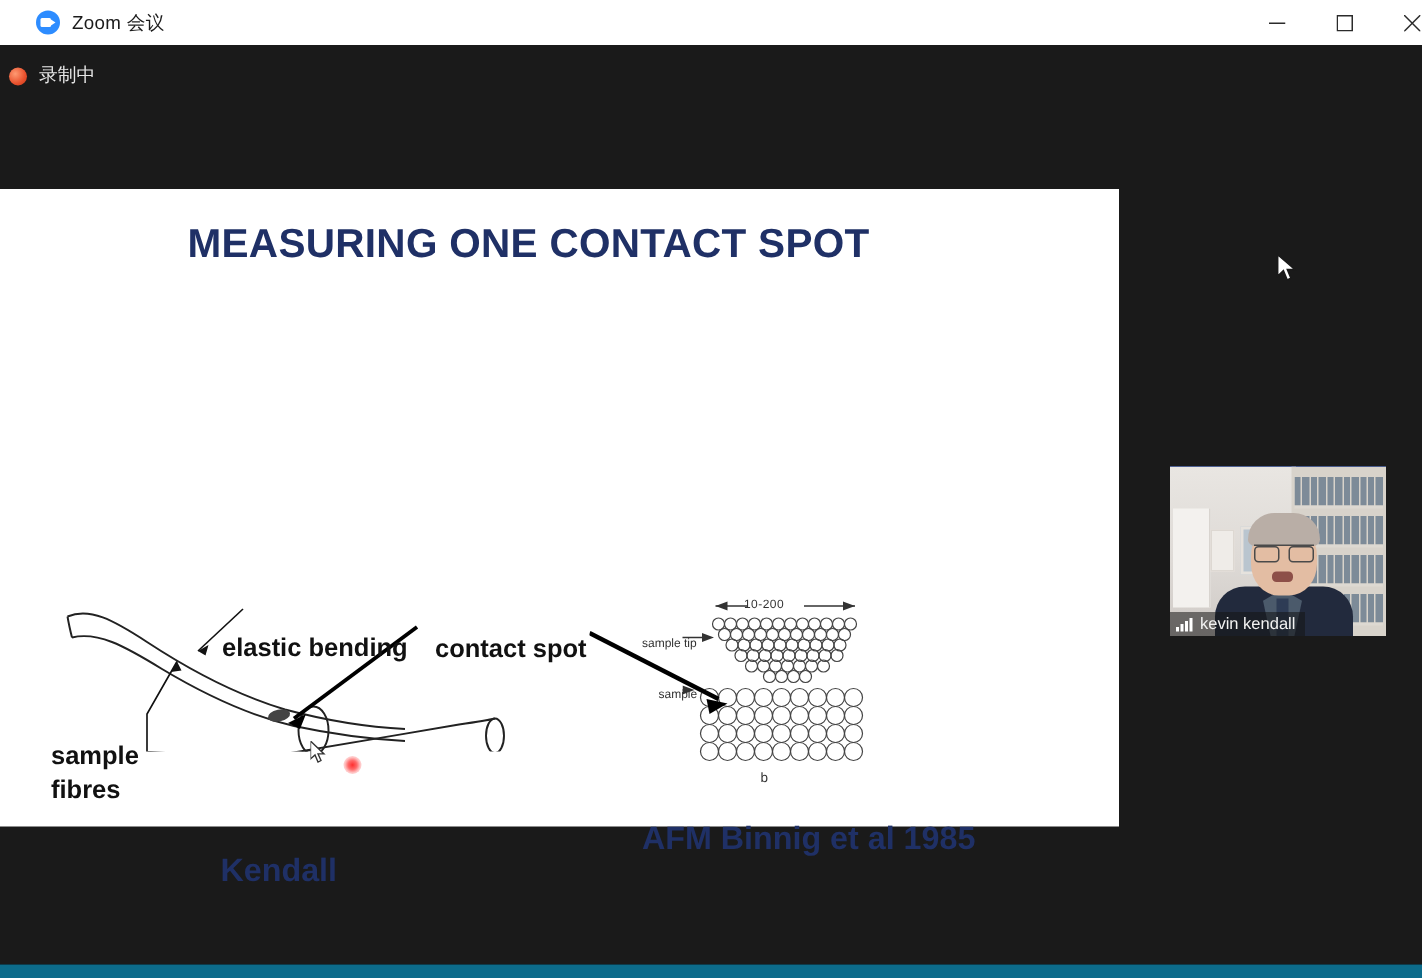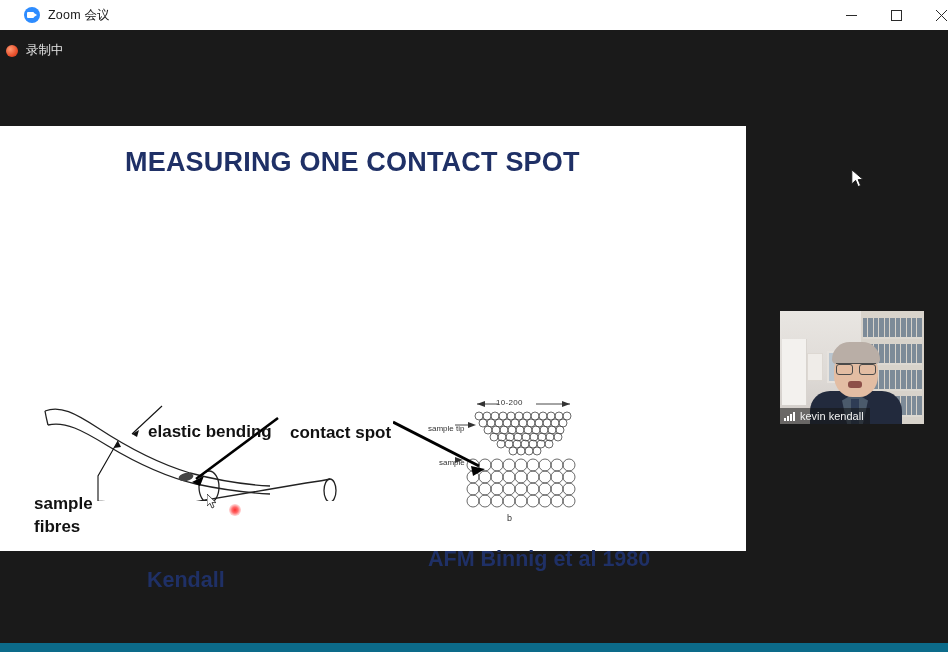--- a/index.html
+++ b/index.html
@@ -465,21 +465,21 @@
       <line x1="0" y1="8" x2="86" y2="52" stroke="#000" stroke-width="3"></line>
       <polygon points="92,55 78,52 80,62" fill="#000"></polygon>
     </svg>
 
     <div class="afm-10100">10-200</div>
     <div class="afm-probe">sample tip</div>
     <div class="afm-sample">sample</div>
     <div class="afm-b">b</div>
 
     <div class="lbl cap-kendall">Kendall</div>
-    <div class="lbl cap-afm">AFM  Binnig et al 1980</div>
+    <div class="lbl cap-afm">AFM  Binnig et al 1985</div>
 
   </div>
 
   <div class="video-tile">
     <div class="vt-wallL"></div>
     <div class="vt-door"></div>
     <div class="vt-minipics"></div>
     <div class="vt-picture"></div>
     <div class="vt-shelf">
       <div class="row" style="top:4px;">

